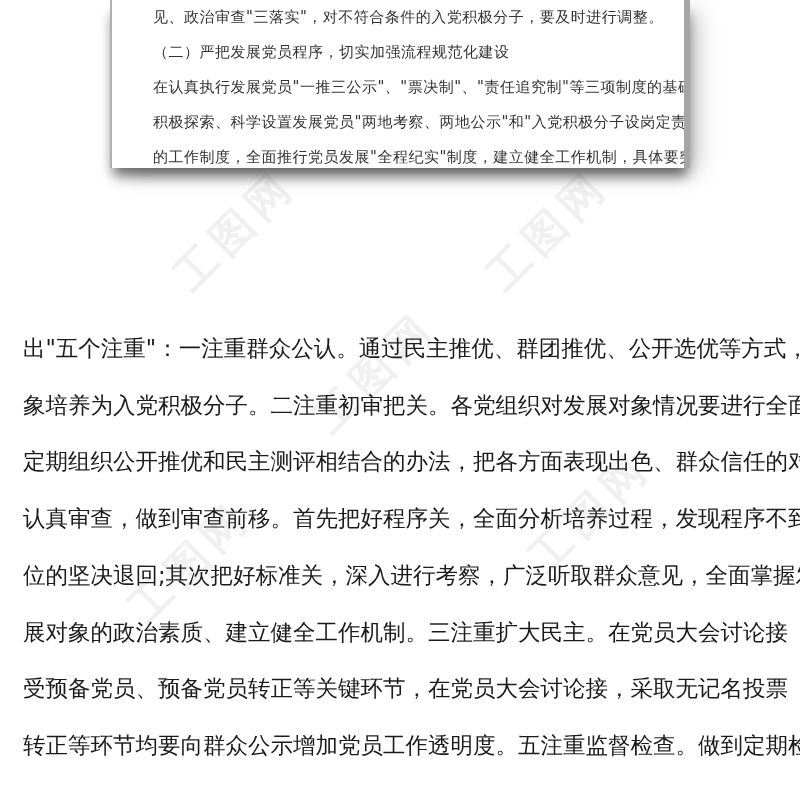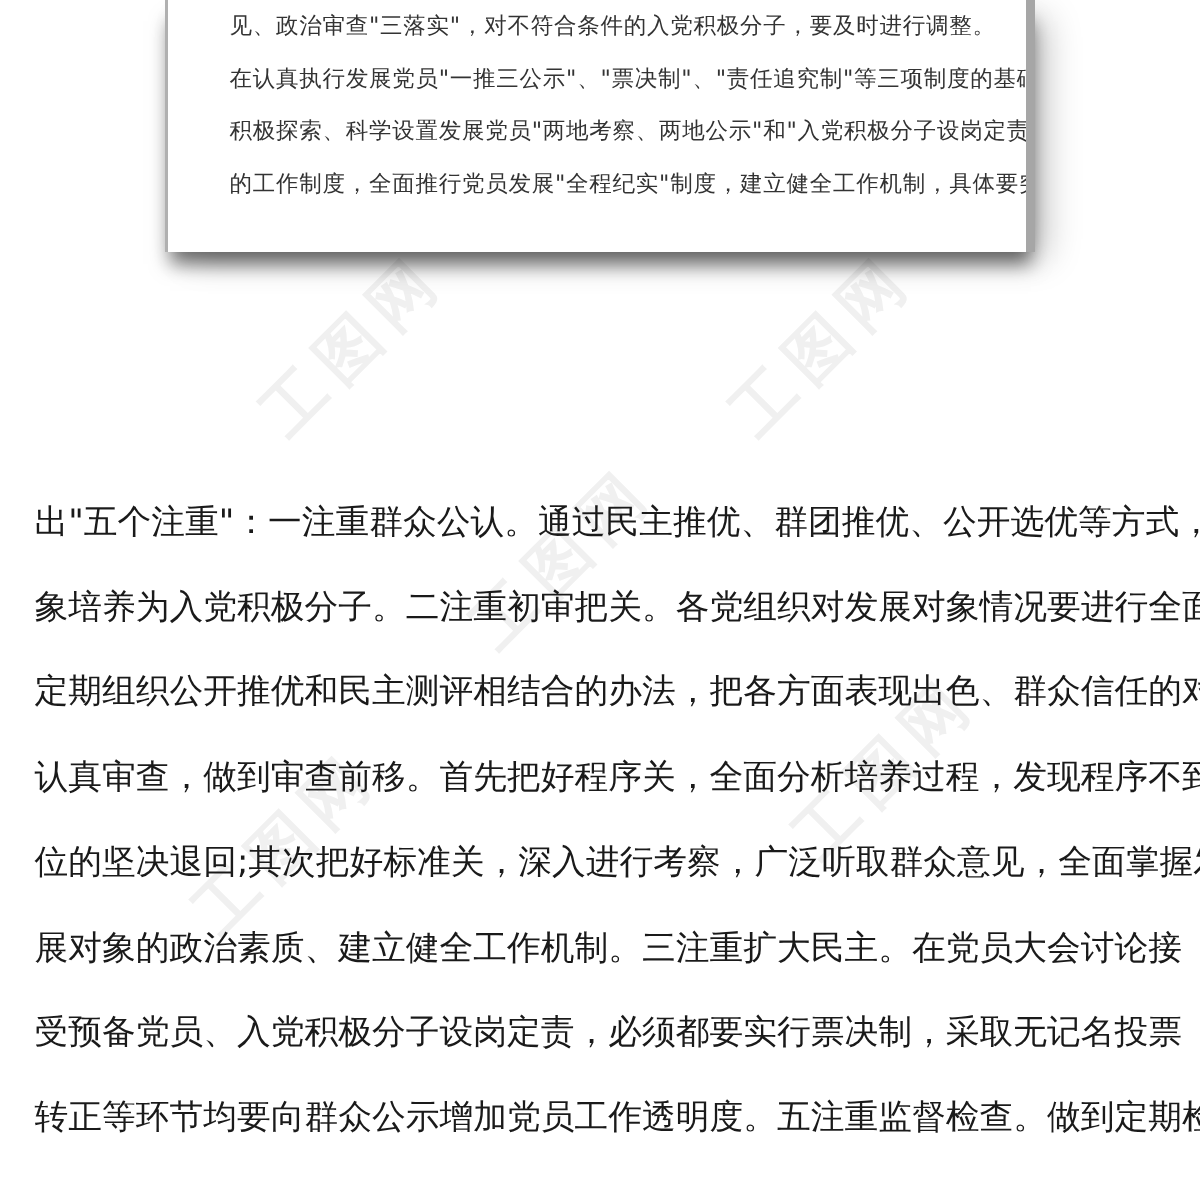--- a/index.html
+++ b/index.html
@@ -85,29 +85,30 @@
   <div class="watermark-layer">
     <div class="watermark wm-1">工图网</div>
     <div class="watermark wm-2">工图网</div>
     <div class="watermark wm-3">工图网</div>
     <div class="watermark wm-4">工图网</div>
     <div class="watermark wm-5">工图网</div>
   </div>
 
   <div class="preview-card">
     <div class="preview-line">见、政治审查"三落实"，对不符合条件的入党积极分子，要及时进行调整。</div>
+    <div class="preview-line">（二）严把发展党员程序，切实加强流程规范化建设</div>
     <div class="preview-line">在认真执行发展党员"一推三公示"、"票决制"、"责任追究制"等三项制度的基础上，</div>
     <div class="preview-line">积极探索、科学设置发展党员"两地考察、两地公示"和"入党积极分子设岗定责"</div>
     <div class="preview-line">的工作制度，全面推行党员发展"全程纪实"制度，建立健全工作机制，具体要突</div>
   </div>
 
   <div class="body-text">
     <div class="body-line">出"五个注重"：一注重群众公认。通过民主推优、群团推优、公开选优等方式，</div>
     <div class="body-line">象培养为入党积极分子。二注重初审把关。各党组织对发展对象情况要进行全面</div>
     <div class="body-line">定期组织公开推优和民主测评相结合的办法，把各方面表现出色、群众信任的对</div>
     <div class="body-line">认真审查，做到审查前移。首先把好程序关，全面分析培养过程，发现程序不到</div>
     <div class="body-line">位的坚决退回;其次把好标准关，深入进行考察，广泛听取群众意见，全面掌握发</div>
     <div class="body-line">展对象的政治素质、建立健全工作机制。三注重扩大民主。在党员大会讨论接</div>
-    <div class="body-line">受预备党员、入党积极分子设岗定责，必须都要实行票决制，采取无记名投票</div>
+    <div class="body-line">受预备党员、预备党员转正等关键环节，在党员大会讨论接，采取无记名投票</div>
     <div class="body-line">转正等环节均要向群众公示增加党员工作透明度。五注重监督检查。做到定期检</div>
   </div>
 
 </div>
 
 </body></html>

